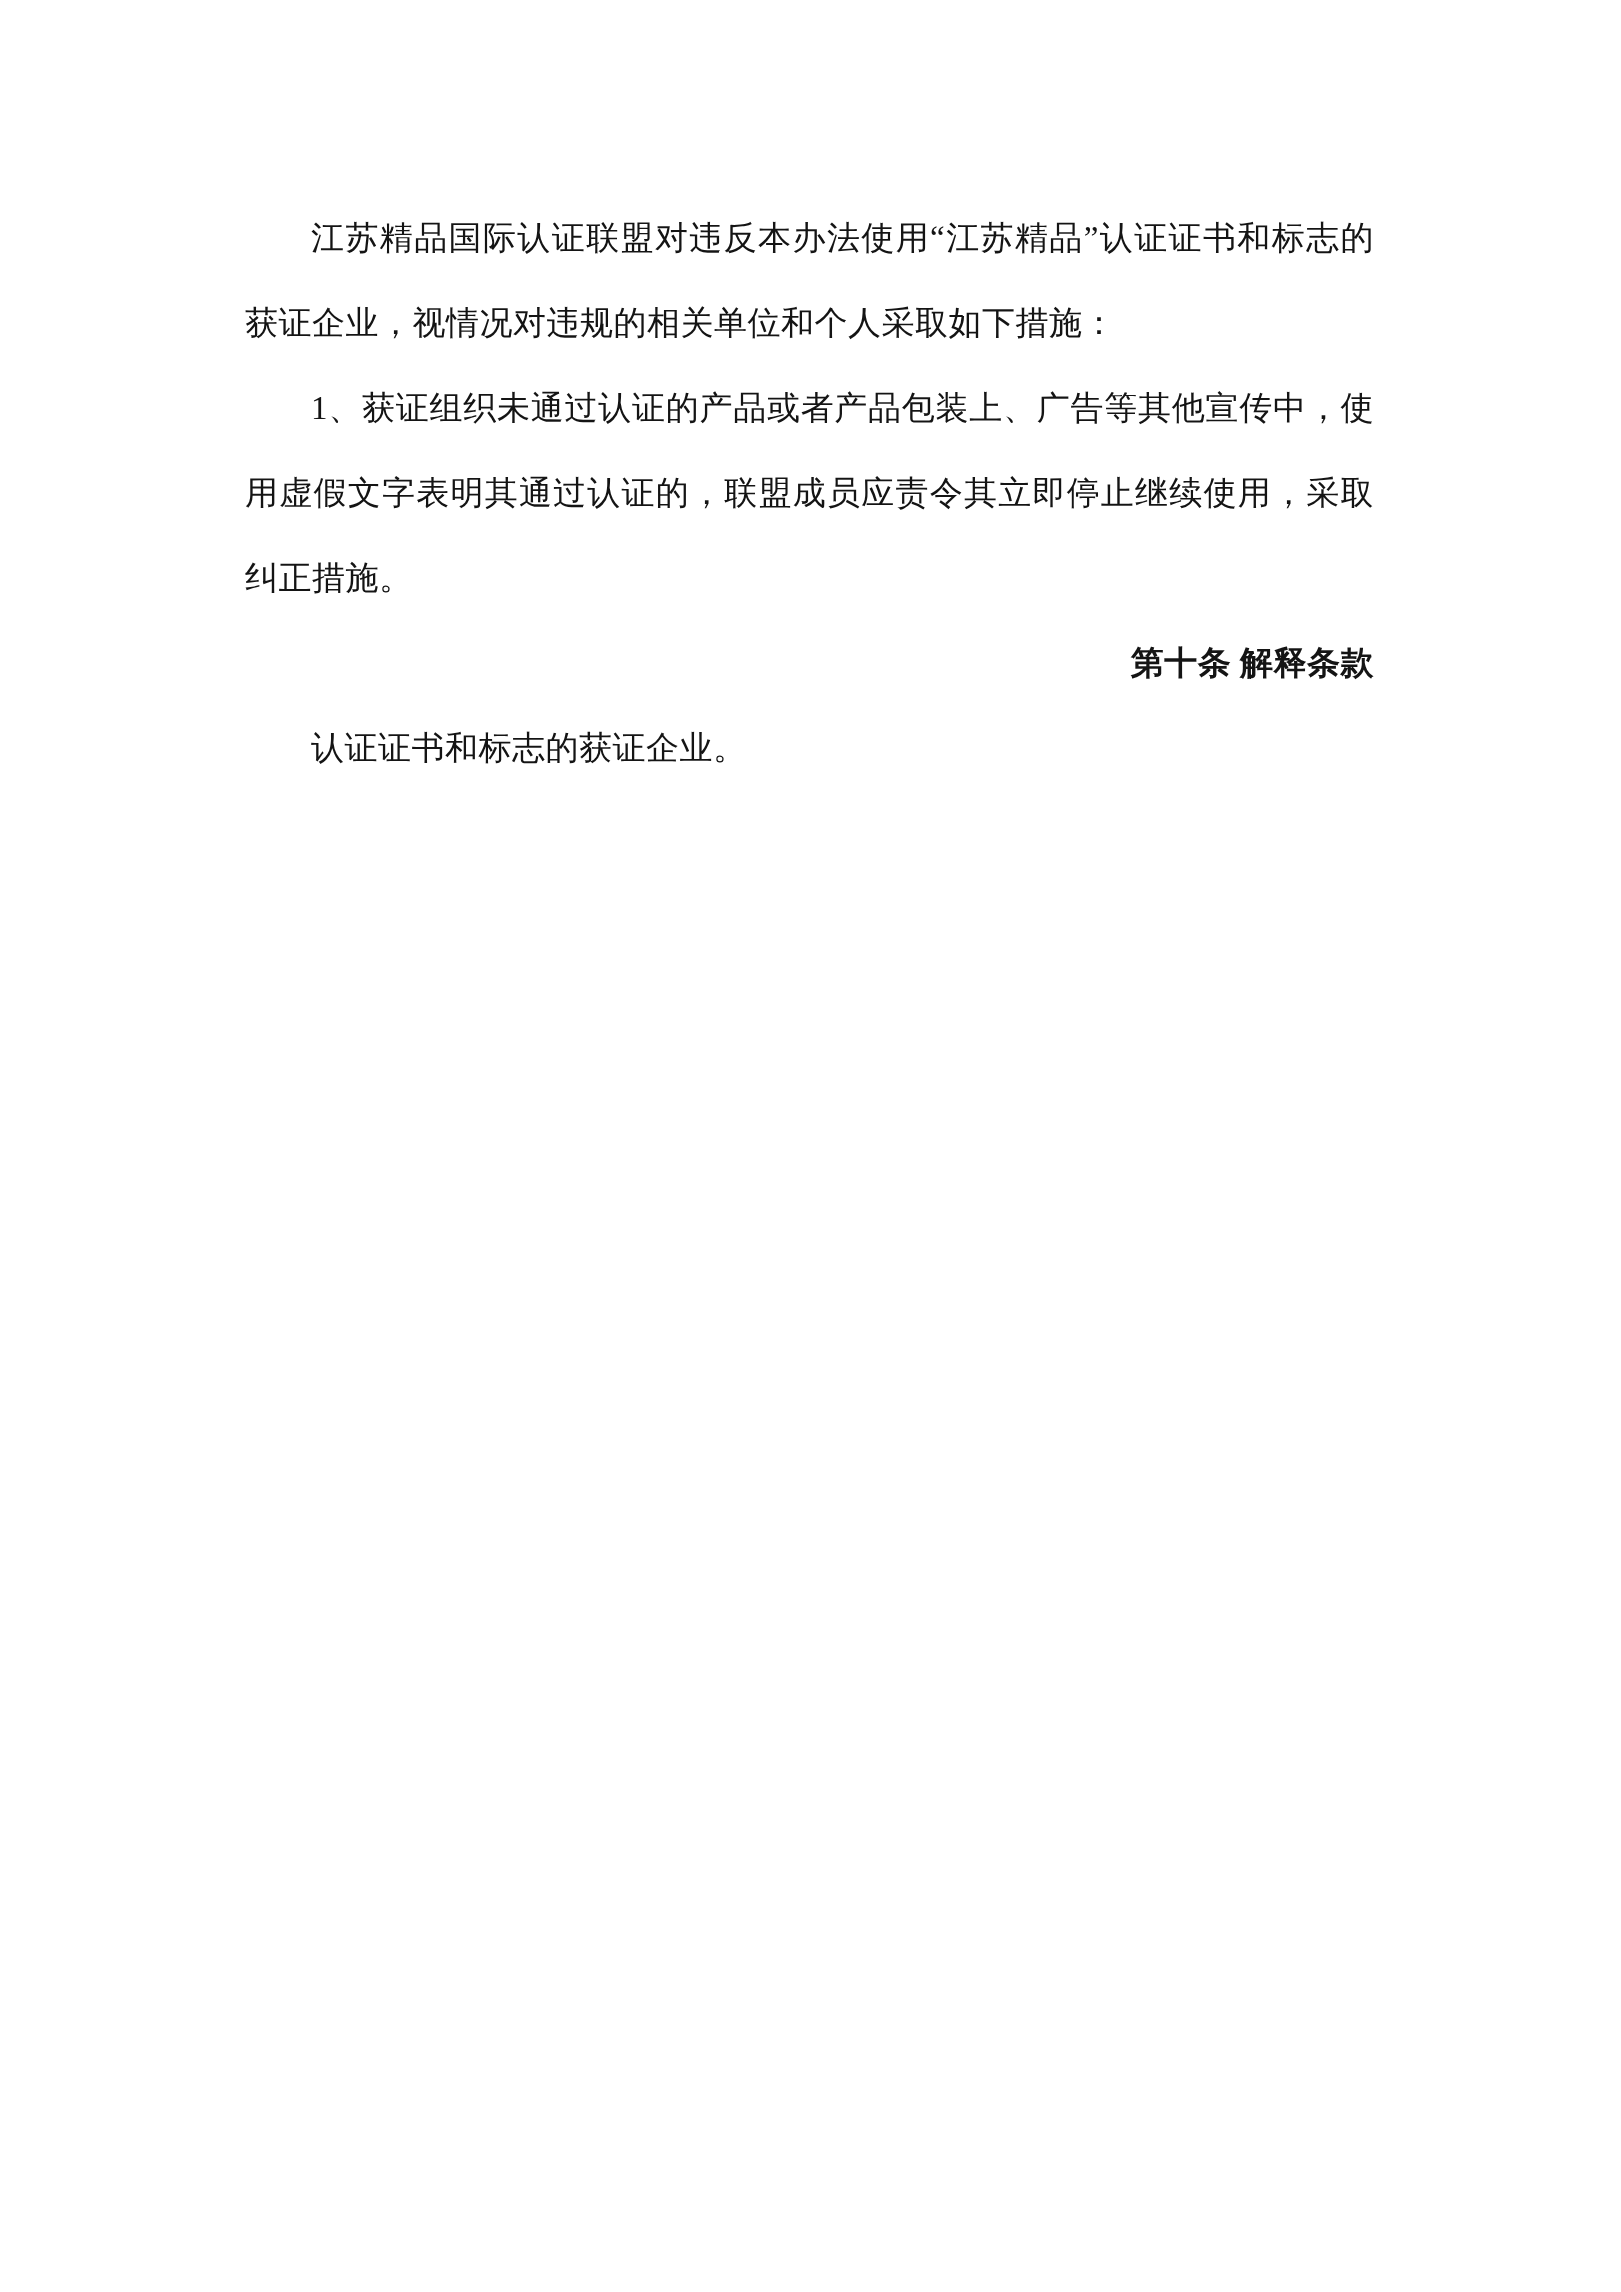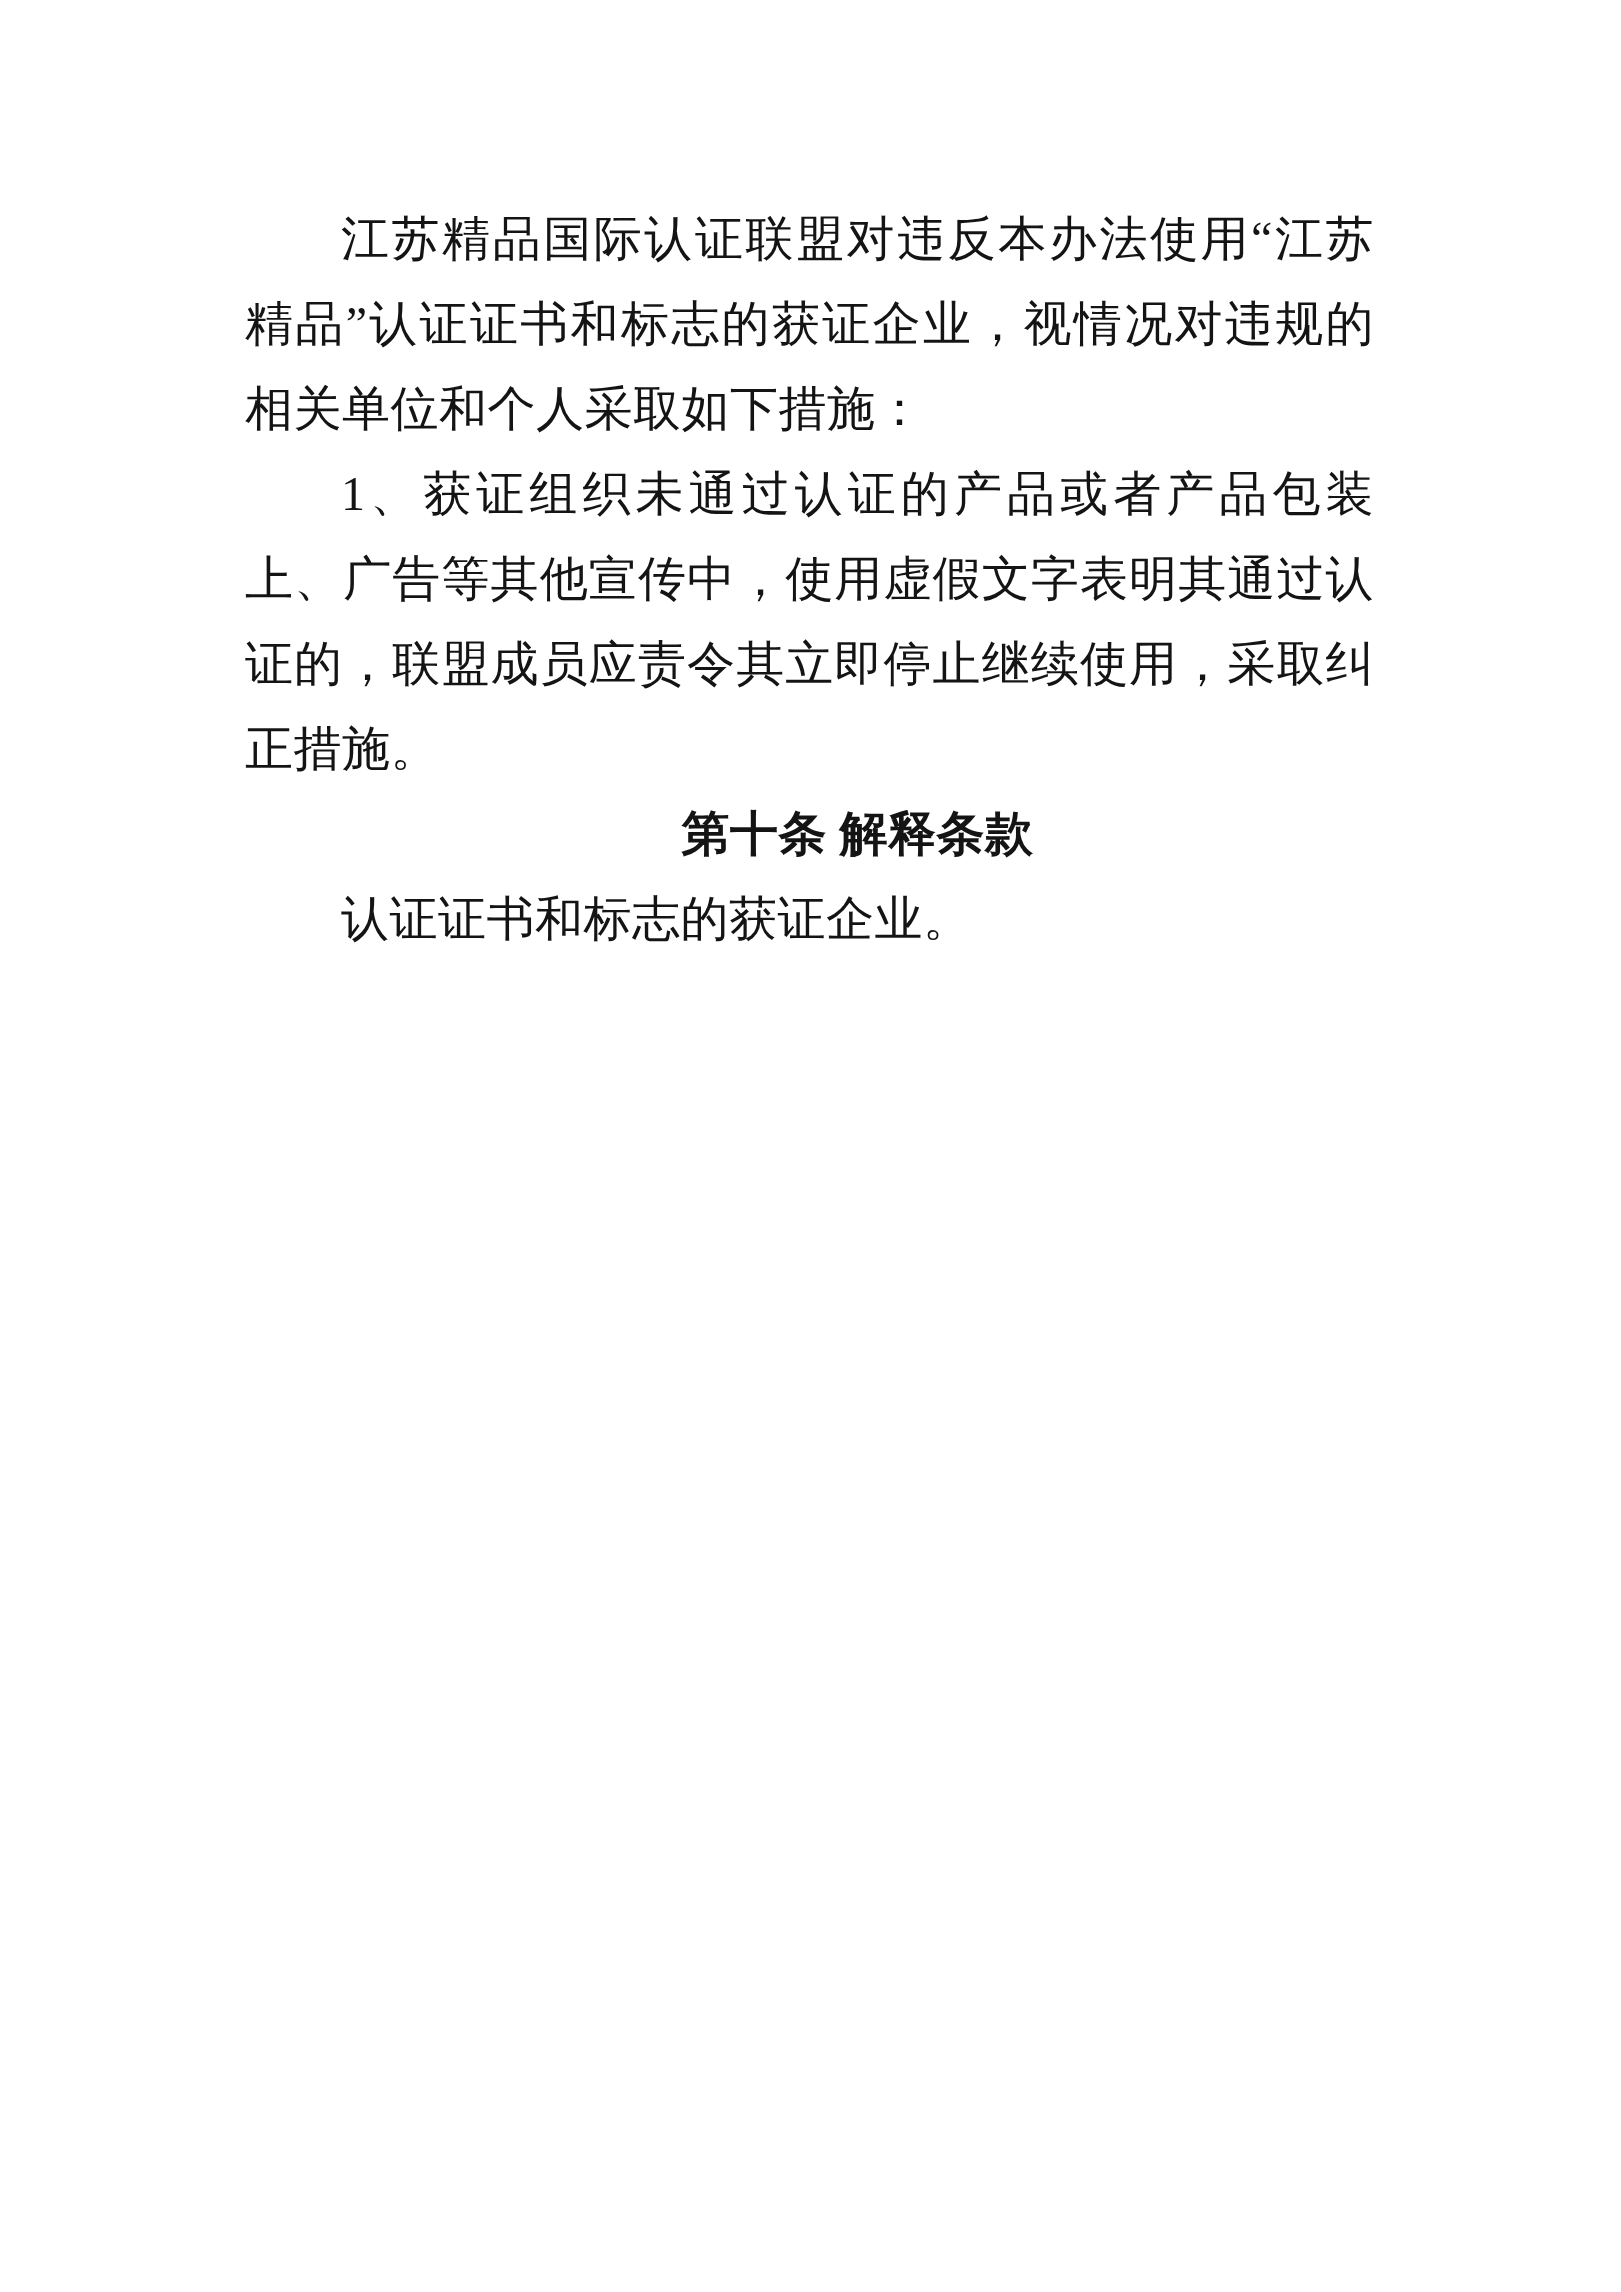--- a/index.html
+++ b/index.html
@@ -18,32 +18,32 @@
   }
   .content {
     position: absolute;
     left: 245px;
     top: 196px;
     width: 1129px;
   }
   .content p {
     margin: 0;
     padding: 0;
-    font-size: 48px;
+    font-size: 33px;
     line-height: 85px;
     letter-spacing: 0.5px;
     text-align: justify;
     text-justify: inter-ideograph;
     text-indent: 2em;
     word-break: break-all;
     color: #141414;
   }
   .content p.heading {
     font-weight: bold;
-    text-align: center;
+    text-align: right;
   }
 </style>
 </head>
 <body>
 
 <div class="page">
   <div class="content">
     <p class="body">江苏精品国际认证联盟对违反本办法使用“江苏精品”认证证书和标志的获证企业，视情况对违规的相关单位和个人采取如下措施：</p>
     <p class="body">1、获证组织未通过认证的产品或者产品包装上、广告等其他宣传中，使用虚假文字表明其通过认证的，联盟成员应责令其立即停止继续使用，采取纠正措施。</p>
     <p class="heading">第十条 解释条款</p>

